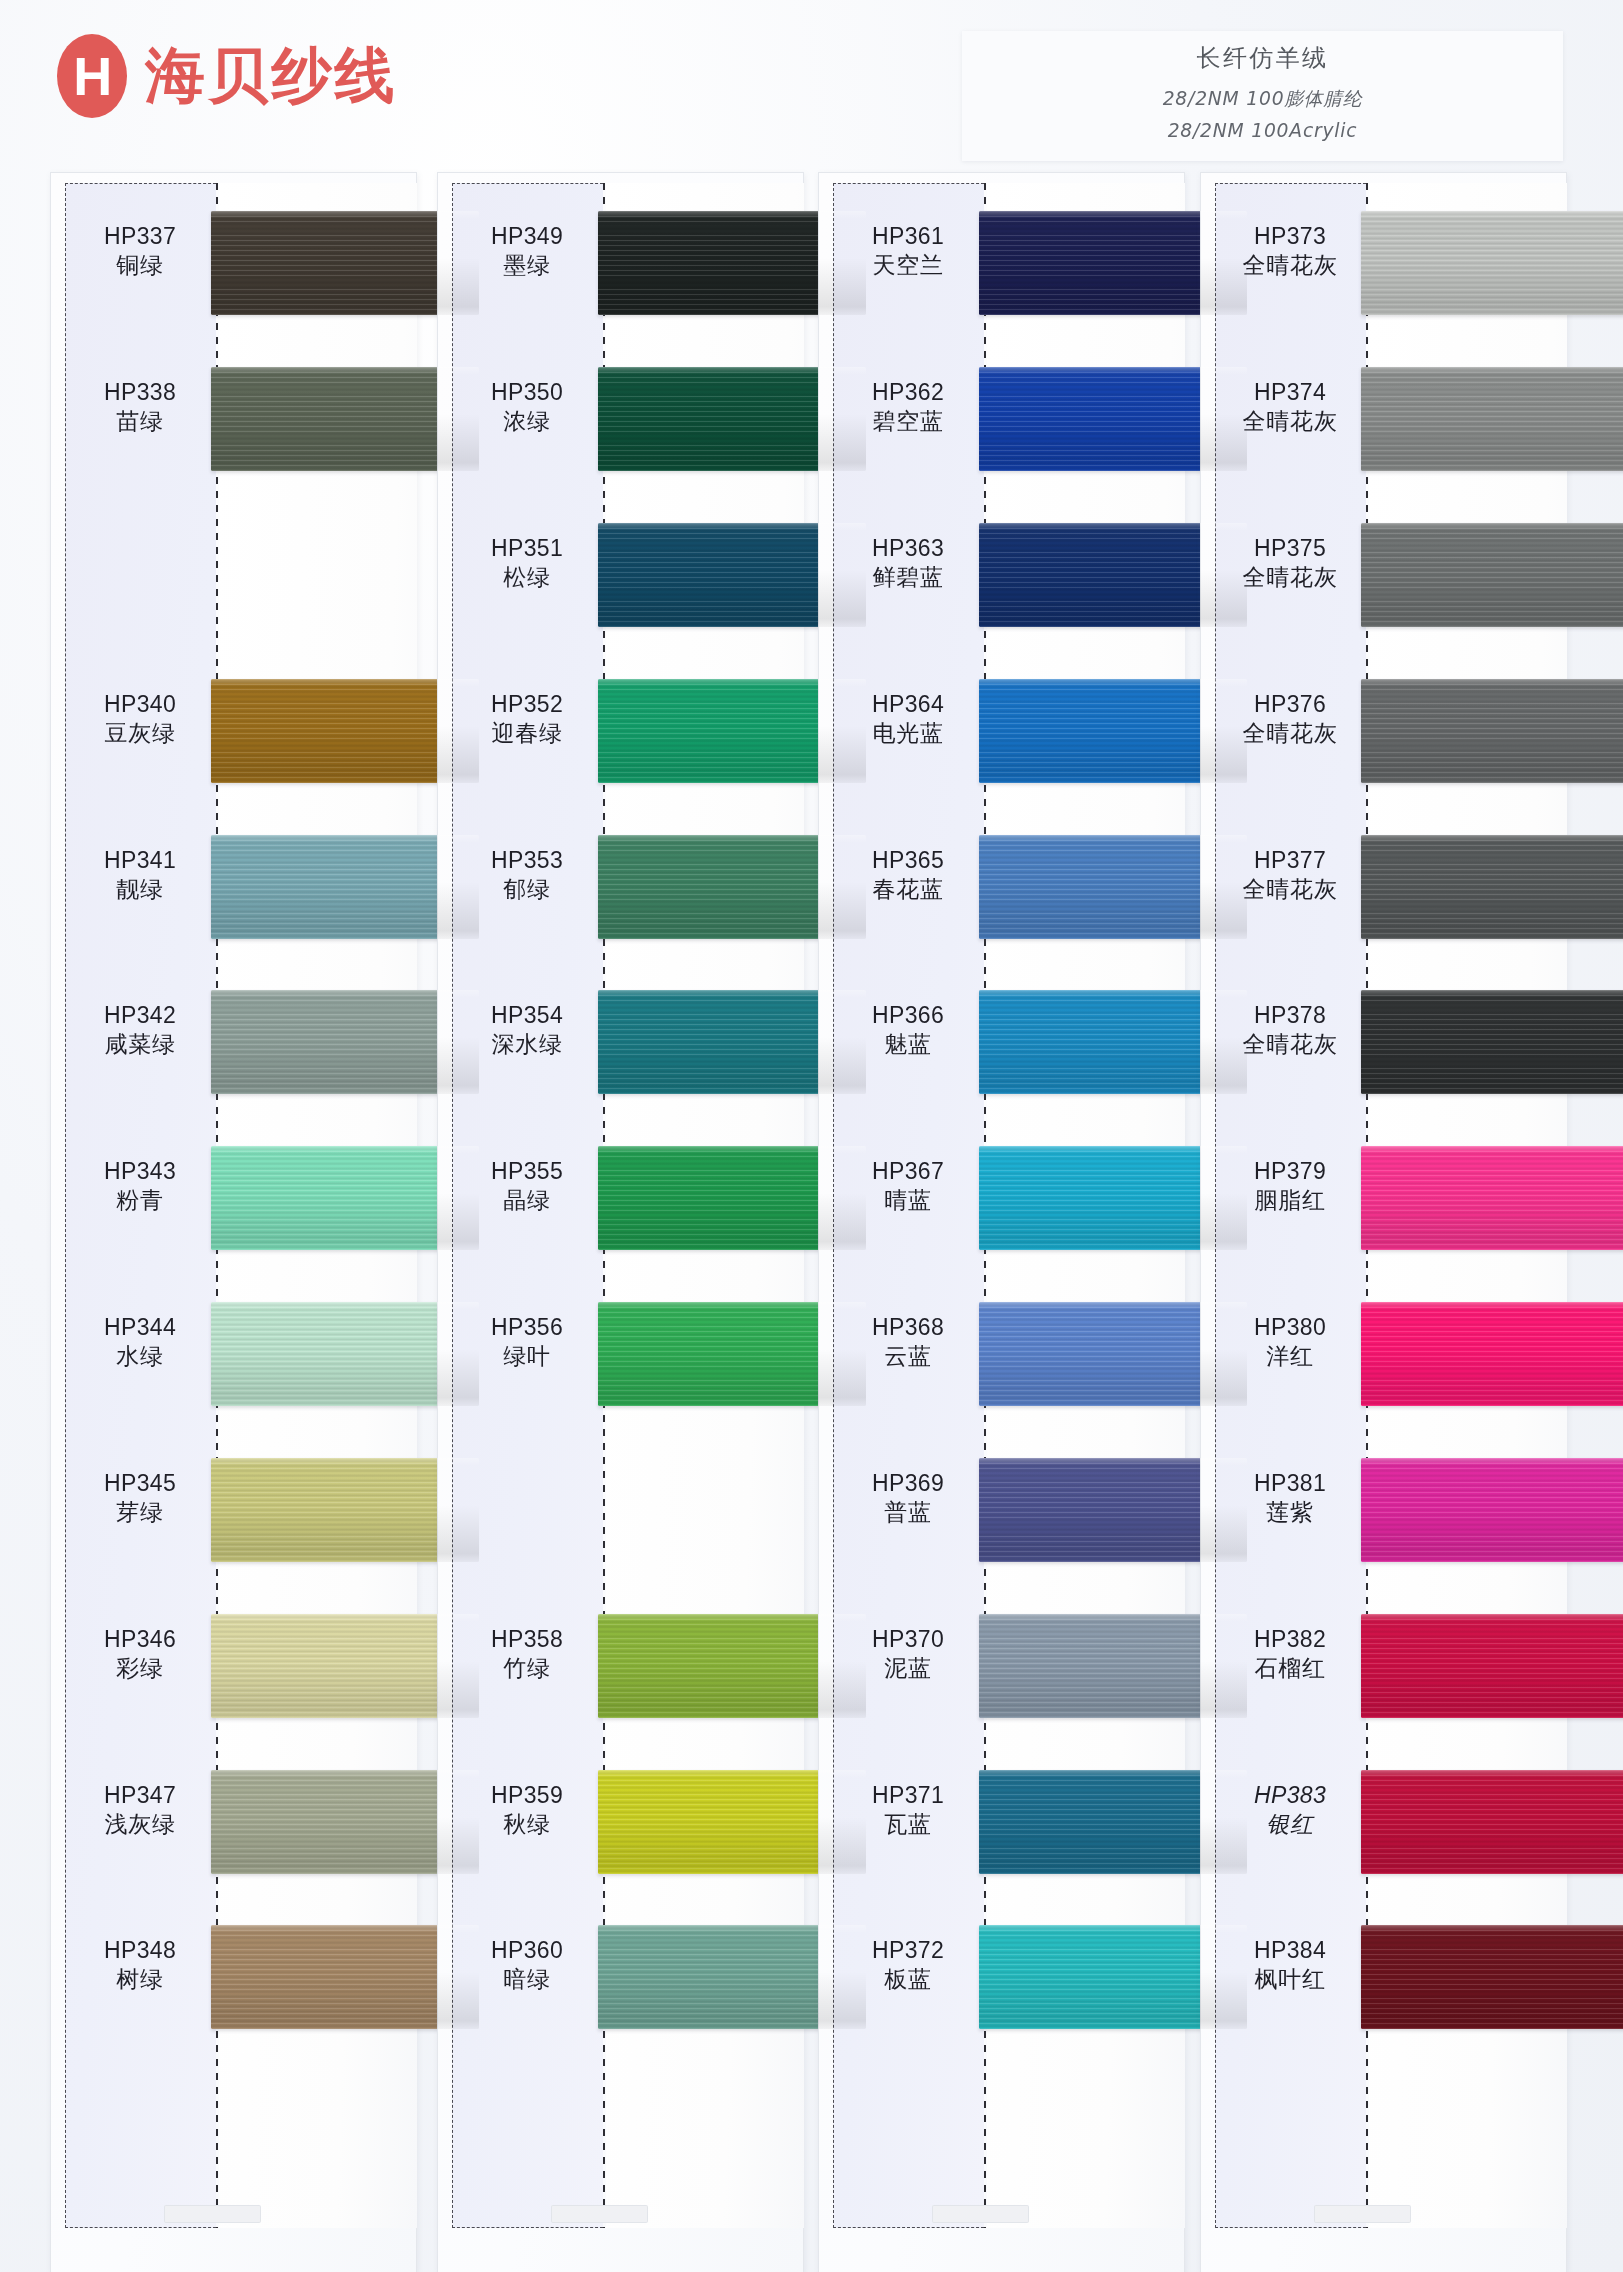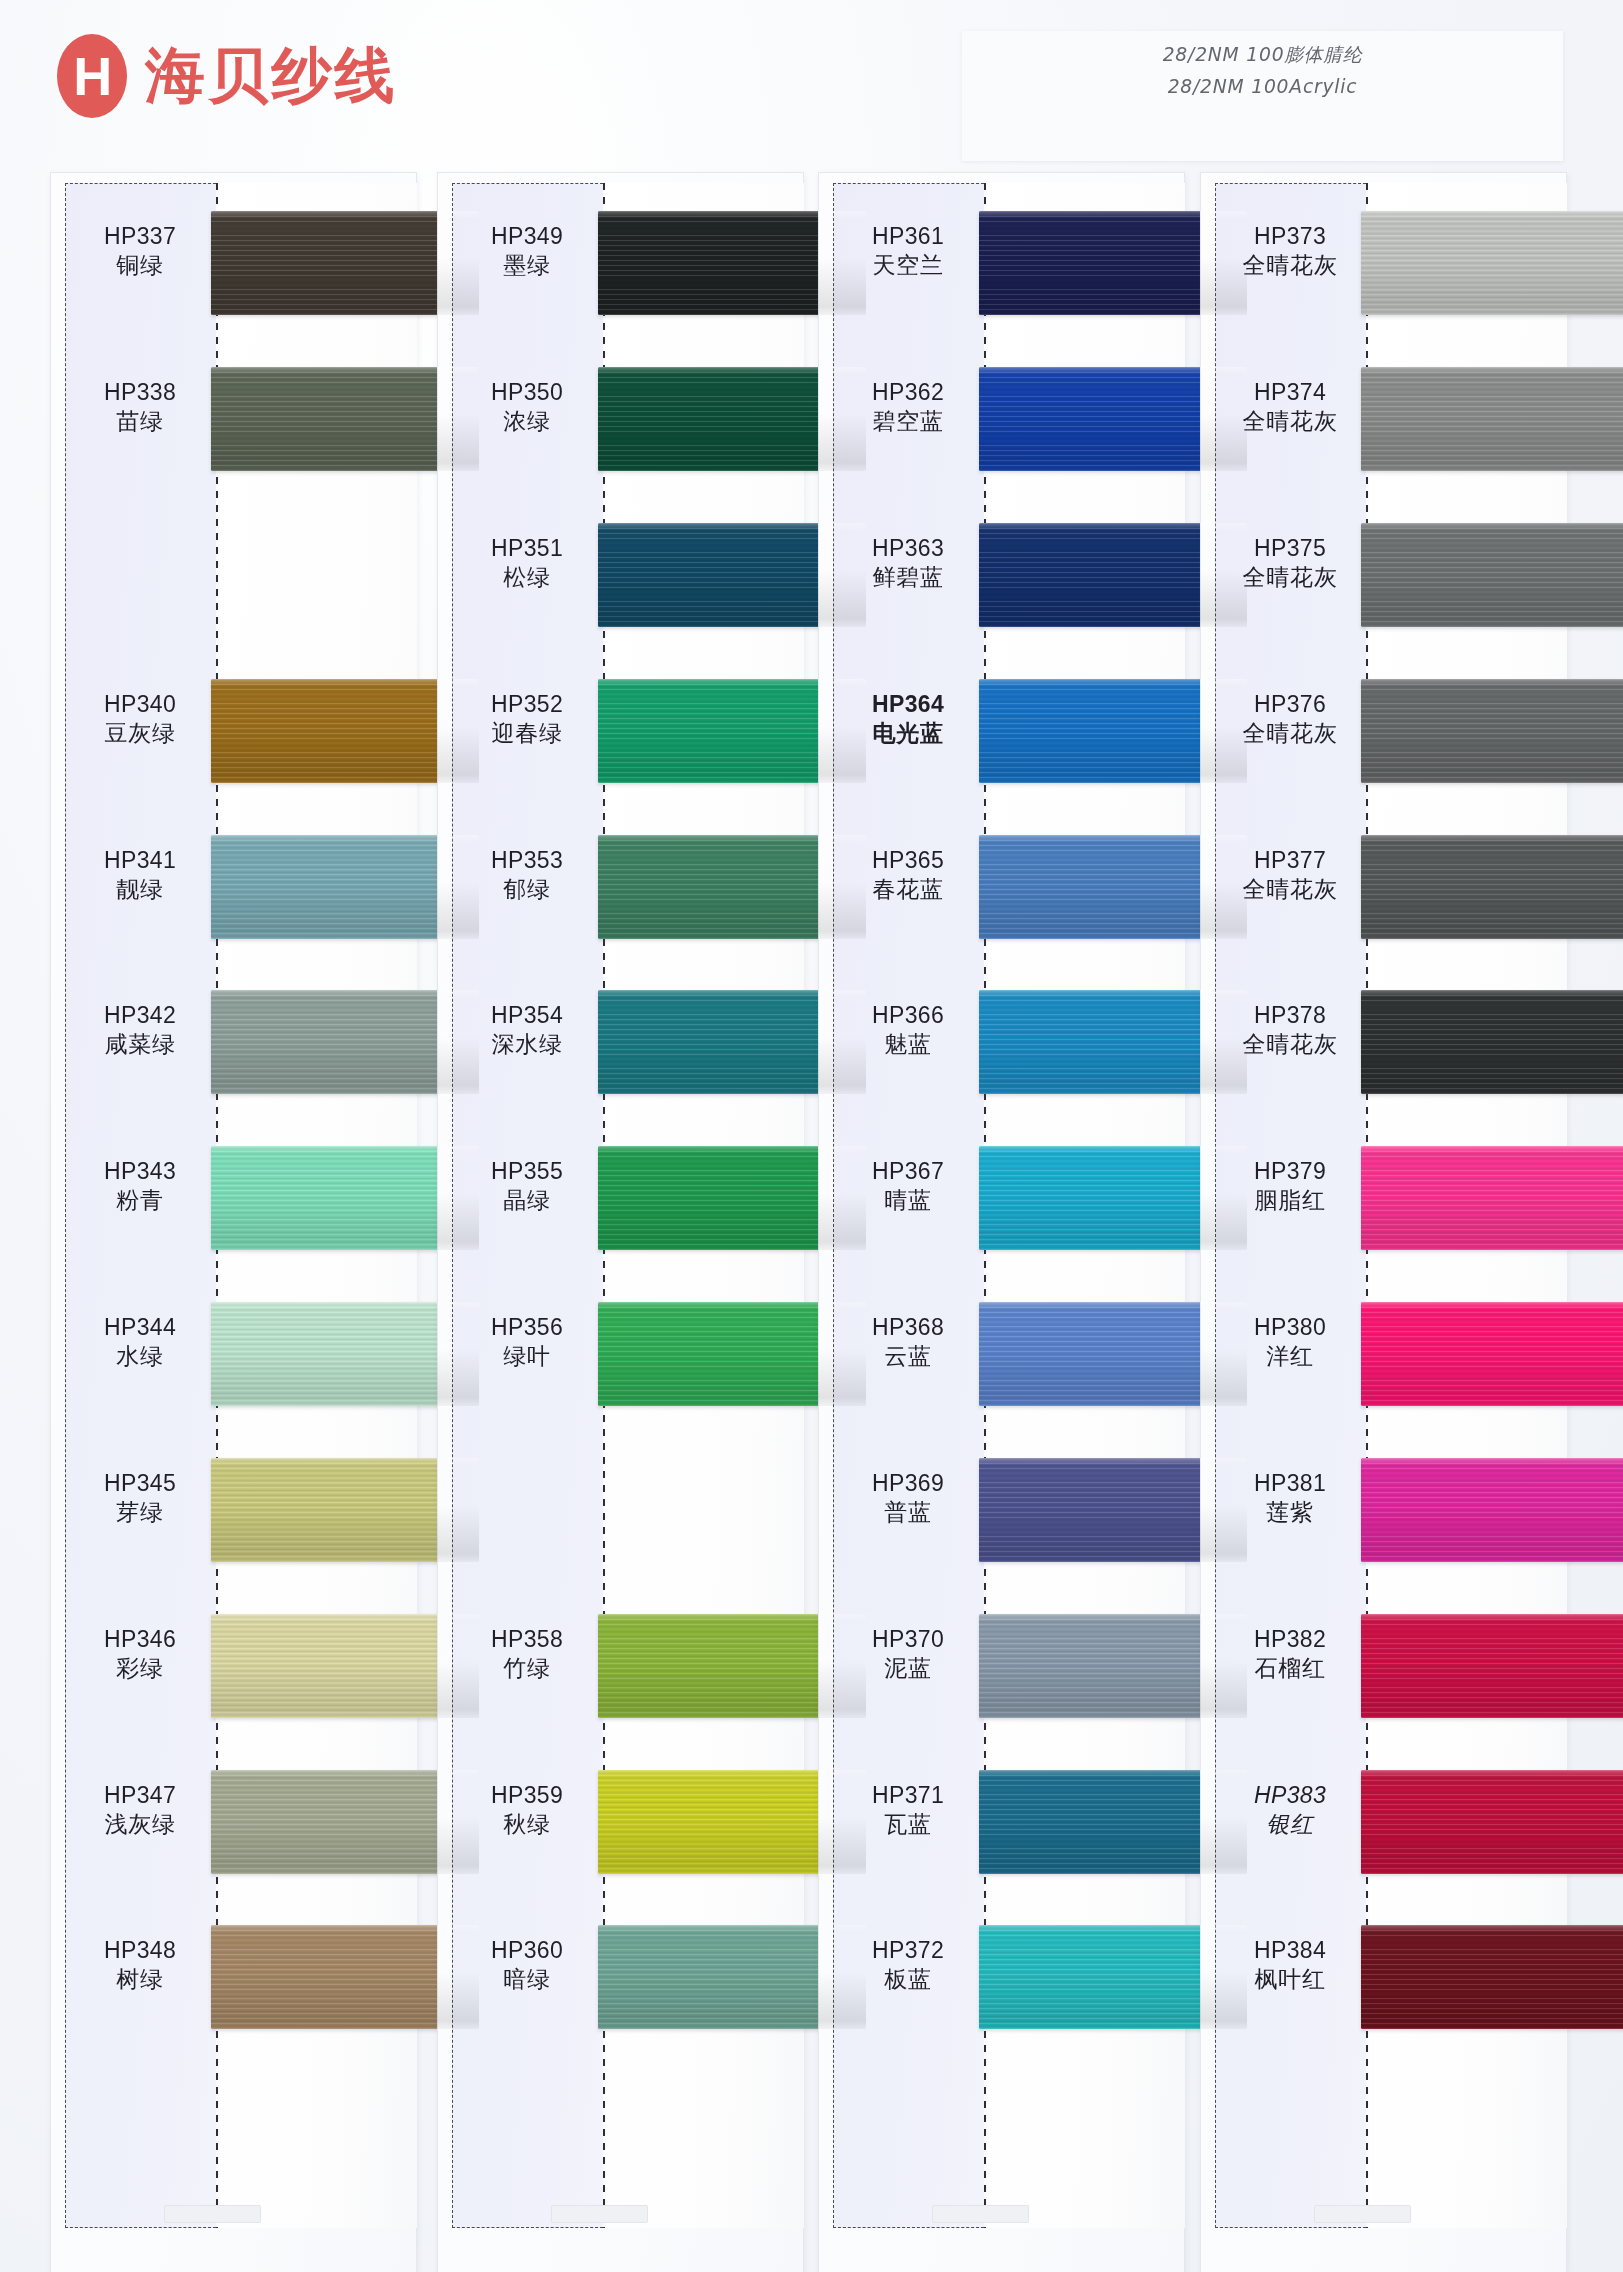--- a/index.html
+++ b/index.html
@@ -264,20 +264,21 @@
 <div class="page-bg"></div>
 
 <div class="header">
 
   <div class="brand">
     <div class="brand-mark">H</div>
     <div class="brand-name">海贝纱线</div>
   </div>
 
   <div class="spec-card">
+    <div class="spec-title">长纤仿羊绒</div>
     <div class="spec-line">28/2NM 100膨体腈纶</div>
     <div class="spec-line">28/2NM 100Acrylic</div>
   </div>
 
 </div>
 
 <div class="board" id="board">
     <div class="column col-0">
       <div class="card-backing"></div>
       <div class="label-strip"></div>
@@ -540,21 +541,21 @@
       <div class="swatch-row" style="top: 341px;">
         <div class="swatch-label">
           <div class="code">HP363</div>
           <div class="cname">鲜碧蓝</div>
         </div>
         <div class="yarn-shadow"></div>
         <div class="yarn">
           <div class="yarn-inner" style="background: rgb(19, 48, 110);"></div>
         </div>
       </div>
-      <div class="swatch-row" style="top: 497px; font-weight: bold;">
+      <div class="swatch-row" style="top: 497px;">
         <div class="swatch-label">
           <div class="code">HP364</div>
           <div class="cname">电光蓝</div>
         </div>
         <div class="yarn-shadow"></div>
         <div class="yarn">
           <div class="yarn-inner" style="background: rgb(22, 114, 198);"></div>
         </div>
       </div>
       <div class="swatch-row" style="top: 653px;">

